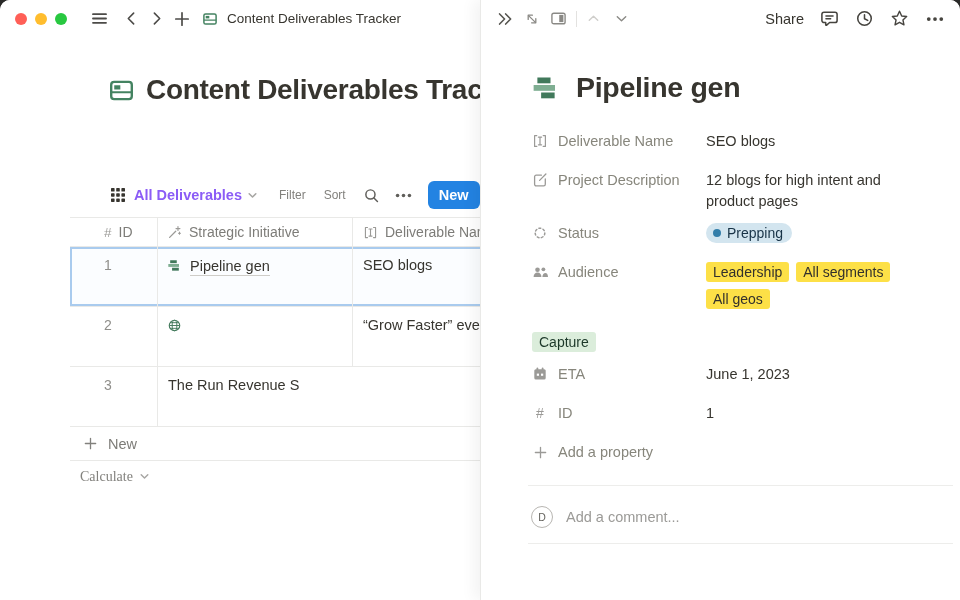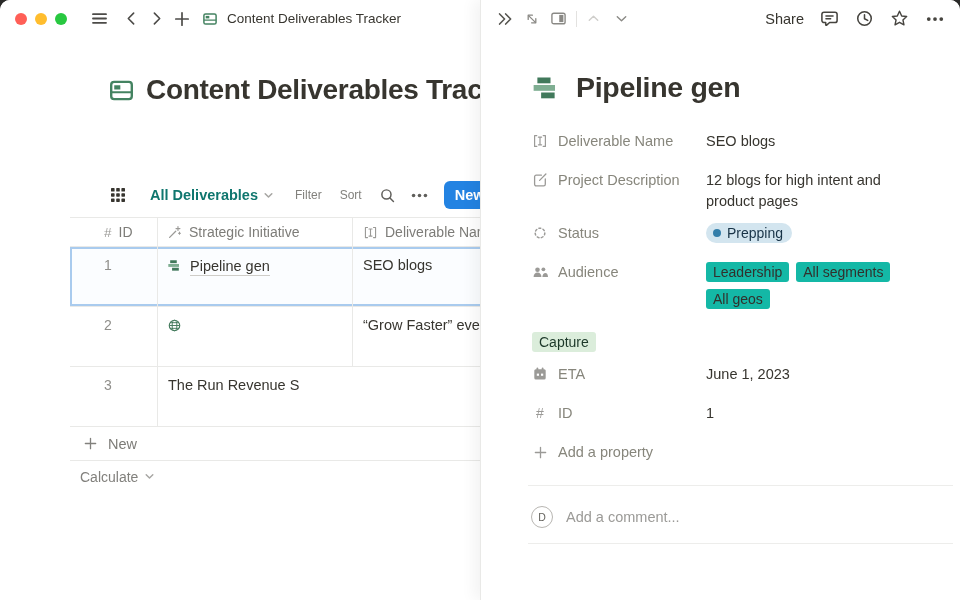--- a/index.html
+++ b/index.html
@@ -13,62 +13,62 @@
   .topbar { position:absolute; top:0; left:0; width:480px; height:37px; display:flex; align-items:center; padding-left:15px; }
   .tl { width:12px; height:12px; border-radius:50%; margin-right:8px; flex:0 0 auto; }
   .tl.red { background:#ff5f57; } .tl.yellow { background:#ffbd2e; } .tl.green { background:#28c840; }
   .tb-ic { display:flex; align-items:center; justify-content:center; flex:0 0 auto; }
   .tb-title { margin-left:9px; font-size:13.5px; color:#37352f; white-space:nowrap; }
 
   .h1-row { position:absolute; top:74px; left:108px; width:372px; display:flex; align-items:center; gap:11px; overflow:hidden; white-space:nowrap; }
   .h1-text { font-size:28px; font-weight:700; letter-spacing:-0.3px; color:#37352f; }
 
   .toolbar { position:absolute; top:181px; left:110px; width:375px; height:28px; display:flex; align-items:center; }
-  .view-name { margin-left:24px; font-size:14.5px; font-weight:700; color:#0f766e; white-space:nowrap; }
+  .view-name { margin-left:8px; font-size:14.5px; font-weight:700; color:#8b5cf6; white-space:nowrap; }
   .tb-gray { color:#82817d; font-size:12px; white-space:nowrap; }
   .new-btn { margin-left:15px; display:flex; align-items:stretch; height:28px; border-radius:6px; background:#2383e2; color:#fff; overflow:hidden; flex:0 0 auto; }
   .new-main { display:flex; align-items:center; padding:0 11px; font-size:14.5px; font-weight:700; }
 
   .table { position:absolute; top:217px; left:70px; width:520px; font-size:14.5px; }
   .t-head { display:flex; height:30px; border-top:1px solid #e9e9e7; border-bottom:1px solid #e9e9e7; color:#7d7c78; font-size:14px; }
   .th { display:flex; align-items:center; gap:7px; overflow:hidden; white-space:nowrap; }
   .col-id { width:88px; padding-left:34px; border-right:1px solid #e9e9e7; }
   .col-si { width:195px; padding-left:9px; border-right:1px solid #e9e9e7; }
   .col-dn { flex:1; padding-left:10px; }
   .t-row { display:flex; height:60px; border-bottom:1px solid #e9e9e7; background:#fff; }
   .t-row.selected { background:#fbfdff; box-shadow: inset 0 0 0 2px #a9cbee; }
   .td { overflow:hidden; white-space:nowrap; }
   .td.col-id { padding-top:10px; color:#8f8e8a; font-size:14px; }
   .td.col-si { display:flex; align-items:flex-start; gap:8px; padding-top:10px; padding-right:6px; }
   .td.col-si .ric { margin-top:1px; flex:0 0 auto; }
   .row-link { font-weight:500; color:#37352f; border-bottom:1px solid #cfcdc8; line-height:18px; white-space:nowrap; }
   .td.col-dn { padding-top:10px; padding-right:4px; }
   .new-row { display:flex; align-items:center; height:34px; border-bottom:1px solid #e9e9e7; color:#7d7c78; padding-left:13px; gap:10px; }
-  .calc-row { display:flex; align-items:center; height:31px; color:#82817d; font-size:14px; padding-left:10px; gap:6px; }
+  .calc-row { display:flex; align-items:center; height:31px; color:#82817d; font-size:14px; padding-left:10px; gap:6px;font-family:Liberation Serif, serif; }
 
   
   .peek { position:absolute; left:480px; top:0; width:480px; height:600px; background:#fff; border-left:1px solid #e9e9e7; box-shadow:-6px 0 14px rgba(0,0,0,0.05); }
   .peek-header { height:37px; display:flex; align-items:center; padding:0 15px 0 15px; }
   .ph-ic { display:flex; align-items:center; justify-content:center; flex:0 0 auto; }
   .ph-gap { width:10px; flex:0 0 auto; }
   .ph-div { width:1px; height:16px; background:#e3e2e0; margin:0 9px; flex:0 0 auto; }
   .ph-spacer { flex:1; }
   .share { font-size:14.5px; color:#37352f; margin-right:16px; }
   .ph-right { display:flex; align-items:center; gap:16px; }
 
   .peek-title { display:flex; align-items:center; gap:15px; margin:34px 8px 0 50px; overflow:hidden; white-space:nowrap; }
   .peek-title-text { font-size:28.5px; font-weight:700; letter-spacing:-0.3px; }
 
   .props { margin:20px 8px 0 51px; }
   .prop { display:flex; align-items:flex-start; margin-bottom:5px; }
   .prop-label { flex:0 0 174px; display:flex; align-items:center; gap:10px; height:34px; color:#87867c; font-size:14.5px; white-space:nowrap; }
   .prop-label .pic { flex:0 0 auto; display:flex; }
   .prop-value { width:225px; padding-top:7px; font-size:14.5px; line-height:20.5px; color:#37352f; }
   .pills { display:flex; flex-wrap:wrap; gap:7px; padding-top:7px; width:218px; }
-  .pill { height:20px; display:inline-flex; align-items:center; padding:0 7px; border-radius:3px; font-size:14px; background:#14b8a6; color:#32302c; white-space:nowrap; }
+  .pill { height:20px; display:inline-flex; align-items:center; padding:0 7px; border-radius:3px; font-size:14px; background:#fde047; color:#32302c; white-space:nowrap; }
   .pill.status { border-radius:10px; background:#d3e5ef; color:#183347; padding:0 9px 0 7px; gap:6px; }
   .pill.status .dot { width:8px; height:8px; border-radius:50%; background:#337ea9; }
   .pill.green { background:#dbeddb; color:#1c3829; }
   .pill.yellow { background:#fdecc8; color:#402c1b; }
   .prop.audience { margin-bottom:16px; }
   .add-prop { display:flex; align-items:center; gap:10px; height:34px; color:#87867c; font-size:14.5px; margin-top:5px; }
   .peek-sep { border-top:1px solid #ededeb; margin:16px 7px 0 47px; }
   .comment-row { display:flex; align-items:center; gap:13px; margin:20px 8px 0 50px; }
   .avatar { width:22px; height:22px; border-radius:50%; border:1px solid #b8b6b2; display:flex; align-items:center; justify-content:center; font-size:10.5px; color:#63625d; flex:0 0 auto; }
   .comment-input { border:none; outline:none; font-size:14.5px; color:#37352f; width:330px; font-family:inherit; background:transparent; }

